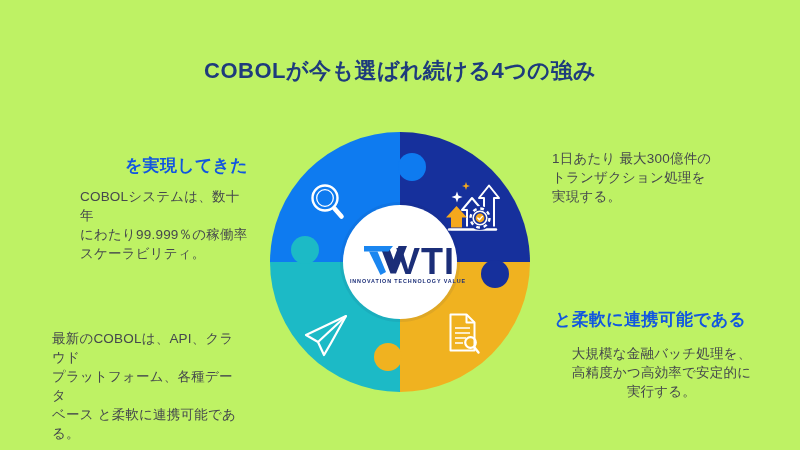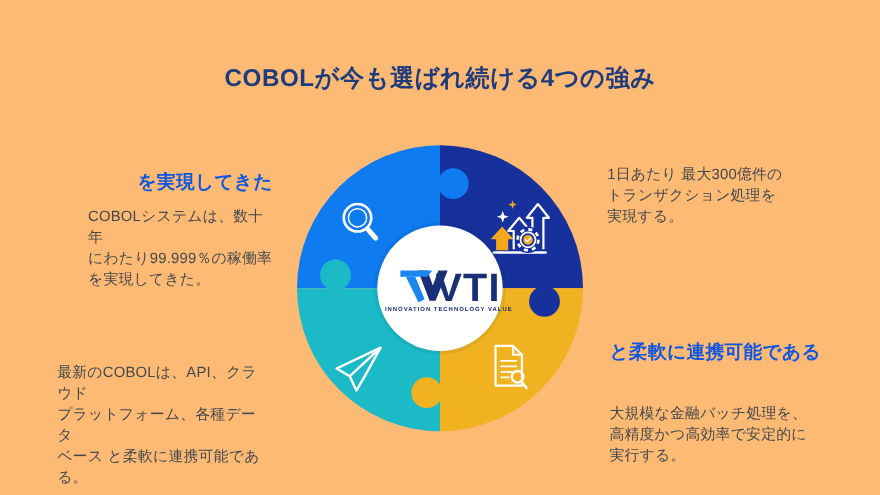--- a/index.html
+++ b/index.html
@@ -1,17 +1,17 @@
 <!DOCTYPE html>
 <html><head>
 <meta charset="utf-8">
 <style>
   html,body{margin:0;padding:0;background:#ffffff;}
   .stage{
-    position:relative;width:800px;height:450px;background:#fdba74;overflow:hidden;
+    position:relative;width:800px;height:450px;background:#bef264;overflow:hidden;
     font-family:"Liberation Sans","DejaVu Sans",sans-serif;
   }
   .page-title{
     position:absolute;left:0;right:0;top:56px;text-align:center;
     font-size:22px;font-weight:700;letter-spacing:0.5px;color:#1e3b7c;
   }
   .sec{position:absolute;}
   .sec-heading{
     font-size:17px;font-weight:700;color:#1156e0;line-height:20px;
     white-space:pre-line;letter-spacing:0.3px;
@@ -22,35 +22,35 @@
   }
   .sec-tl{left:80px;top:156px;width:168px;}
   .sec-tl .sec-heading{text-align:right;}
   .sec-tl .sec-body{margin-top:11px;}
   .sec-tr{left:552px;top:137px;width:205px;}
   .sec-tr .sec-body{margin-top:12px;}
   .sec-bl{left:52px;top:311px;width:190px;}
   .sec-bl .sec-heading{text-align:right;}
   .sec-bl .sec-body{margin-top:18px;}
   .sec-br{left:554px;top:310px;width:215px;}
-  .sec-br .sec-body{margin-top:36px;}
+  .sec-br .sec-body{margin-top:14px;text-align:center;}
   .puzzle{position:absolute;left:260px;top:122px;width:280px;height:280px;}
 </style>
 </head>
 <body>
 
 <div class="stage">
 
   <div class="page-title">COBOLが今も選ばれ続ける4つの強み</div>
 
   <div class="sec sec-tl">
     <div class="sec-heading">を実現してきた</div>
     <div class="sec-body">COBOLシステムは、数十年
 にわたり99.999％の稼働率
-を実現してきた。</div>
+スケーラビリティ。</div>
   </div>
 
   <div class="sec sec-tr">
     <div class="sec-body">1日あたり 最大300億件の
 トランザクション処理を
 実現する。</div>
   </div>
 
   <div class="sec sec-bl">
     <div class="sec-body">最新のCOBOLは、API、クラウド

